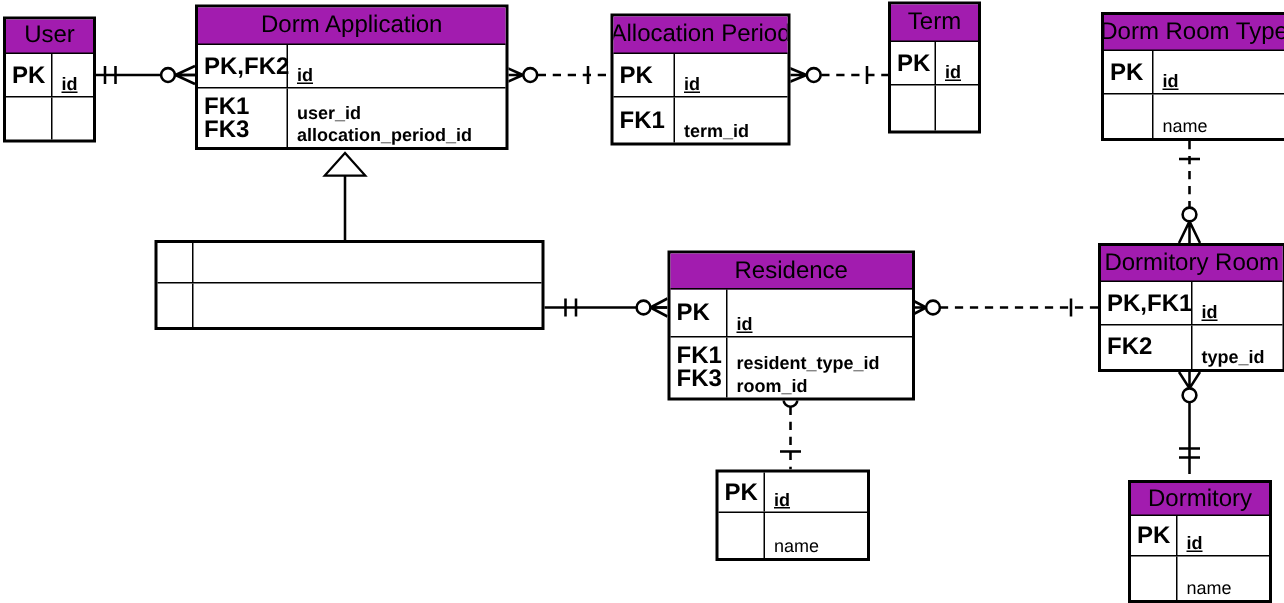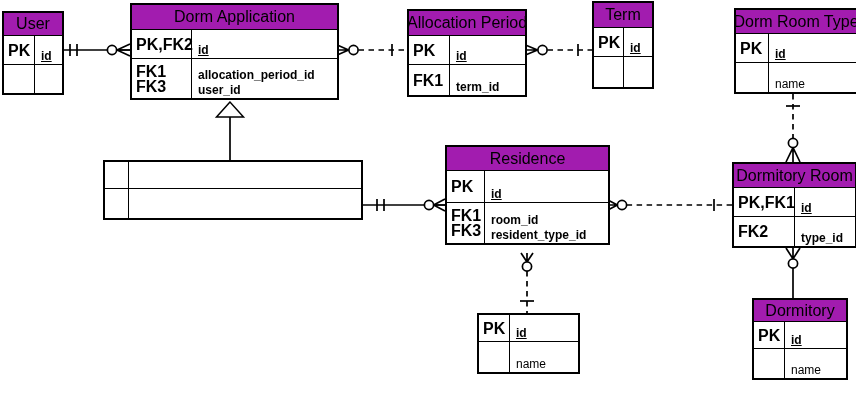--- a/index.html
+++ b/index.html
@@ -139,22 +139,22 @@
       <div class="fc">
           <div class="u">id</div>
         </div>
     </div>
     <div class="rw" style="height:39px">
       <div class="kc" style="width:60px">
         <div>FK1</div>
         <div>FK3</div>
       </div>
       <div class="fc">
+        <div>user_id</div>
         <div>allocation_period_id</div>
-        <div>user_id</div>
       </div>
     </div>
   </div>
 
   <div class="ent" style="left:407px;top:9px;width:116px">
     <div class="hd" style="height:24px">
         <span>Allocation Period</span>
       </div>
     <div class="rw" style="height:28px">
       <div class="kc" style="width:41px">
@@ -216,40 +216,40 @@
     <div class="rw" style="height:26px">
       <div class="kc" style="width:24px"></div>
         <div class="fc"></div>
     </div>
     <div class="rw" style="height:29px">
       <div class="kc" style="width:24px"></div>
         <div class="fc"></div>
     </div>
   </div>
 
-  <div class="ent" style="left:445px;top:145px;width:161px">
+  <div class="ent" style="left:445px;top:167px;width:161px">
     <div class="hd" style="height:23px">
         <span>Residence</span>
       </div>
     <div class="rw" style="height:31px">
       <div class="kc" style="width:38px">
           <div>PK</div>
         </div>
       <div class="fc">
           <div class="u">id</div>
         </div>
     </div>
     <div class="rw" style="height:40px">
       <div class="kc" style="width:38px">
         <div>FK1</div>
         <div>FK3</div>
       </div>
       <div class="fc">
+        <div>resident_type_id</div>
         <div>room_id</div>
-        <div>resident_type_id</div>
       </div>
     </div>
   </div>
 
   <div class="ent" style="left:732px;top:162px;width:121px">
     <div class="hd" style="height:23px">
         <span>Dormitory Room</span>
       </div>
     <div class="rw" style="height:28px">
       <div class="kc" style="width:61px">
@@ -279,21 +279,21 @@
         </div>
     </div>
     <div class="rw" style="height:30px">
       <div class="kc" style="width:31px"></div>
       <div class="fc">
           <div class="rg">name</div>
         </div>
     </div>
   </div>
 
-  <div class="ent" style="left:752px;top:298px;width:92px">
+  <div class="ent" style="left:752px;top:320px;width:92px">
     <div class="hd" style="height:21px">
         <span>Dormitory</span>
       </div>
     <div class="rw" style="height:26px">
       <div class="kc" style="width:31px">
           <div>PK</div>
         </div>
       <div class="fc">
           <div class="u">id</div>
         </div>

